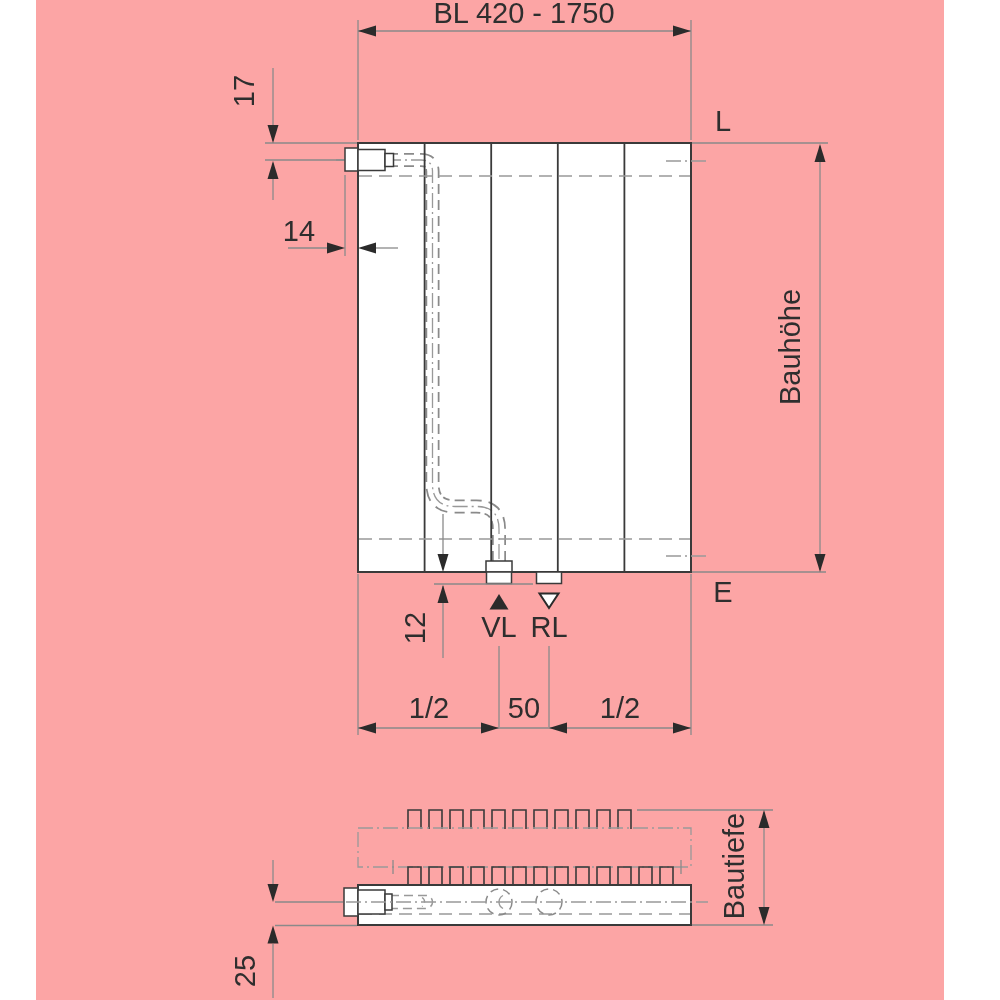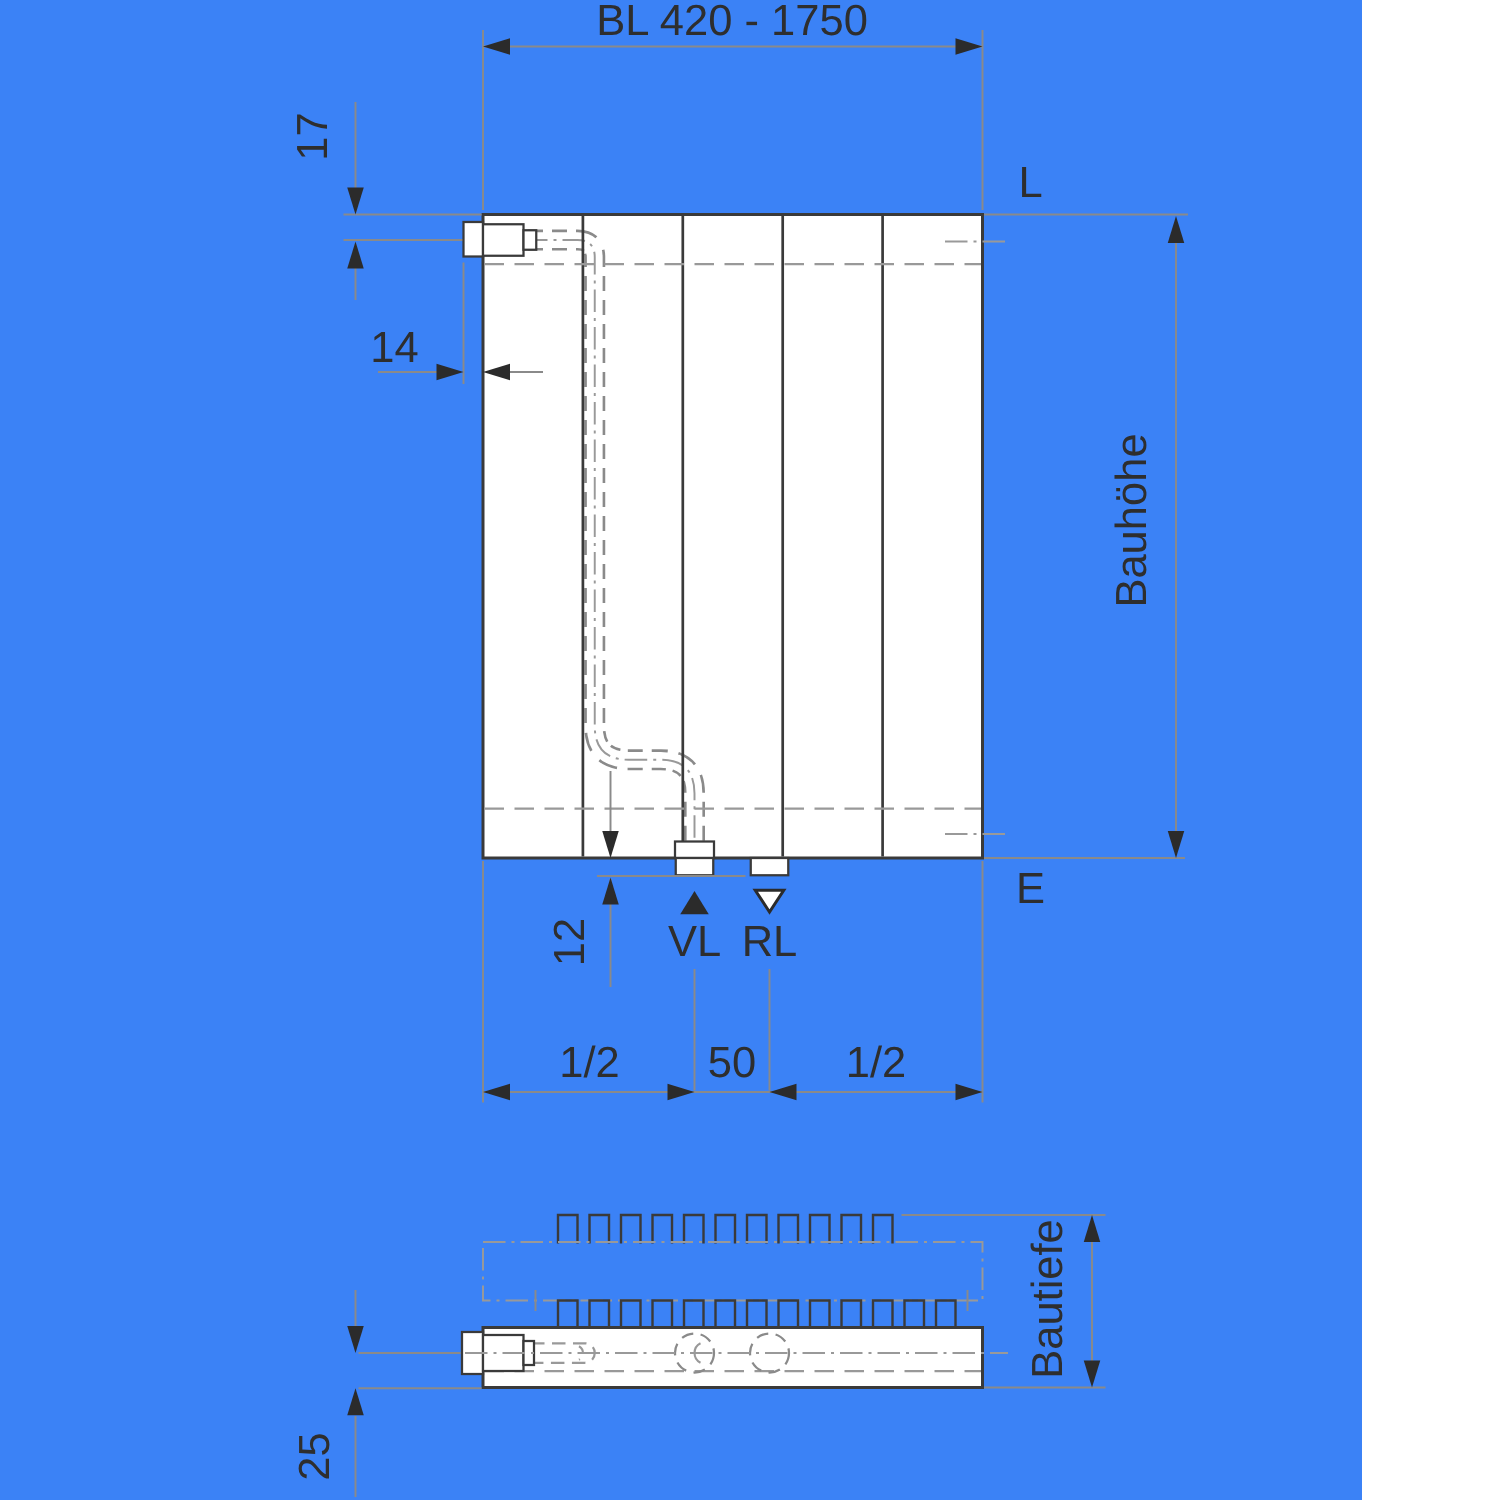--- a/index.html
+++ b/index.html
@@ -1,16 +1,16 @@
 <!DOCTYPE html>
 <html><head>
 <meta charset="utf-8">
 <style>
   html,body{margin:0;padding:0;background:#ffffff;}
-  .stage{position:relative;width:908px;height:1000px;background:#3b82f6;overflow:hidden;}
+  .stage{position:relative;width:908px;height:1000px;background:#fca5a5;overflow:hidden;margin-left:36px;}
   svg{display:block;}
   text{
     font-family:"Liberation Sans","DejaVu Sans",sans-serif;
     fill:#2e2e2e;
     font-size:29px;
   }
   .body-fill{stroke:#3a3a3a;stroke-width:2;fill:#ffffff;}
   .panel-line{stroke:#3a3a3a;stroke-width:1.8;fill:none;}
   .thin-dark{stroke:#3a3a3a;stroke-width:1.5;fill:#ffffff;}
   .dim-line{stroke:#8a8a8a;stroke-width:1.3;fill:none;}

